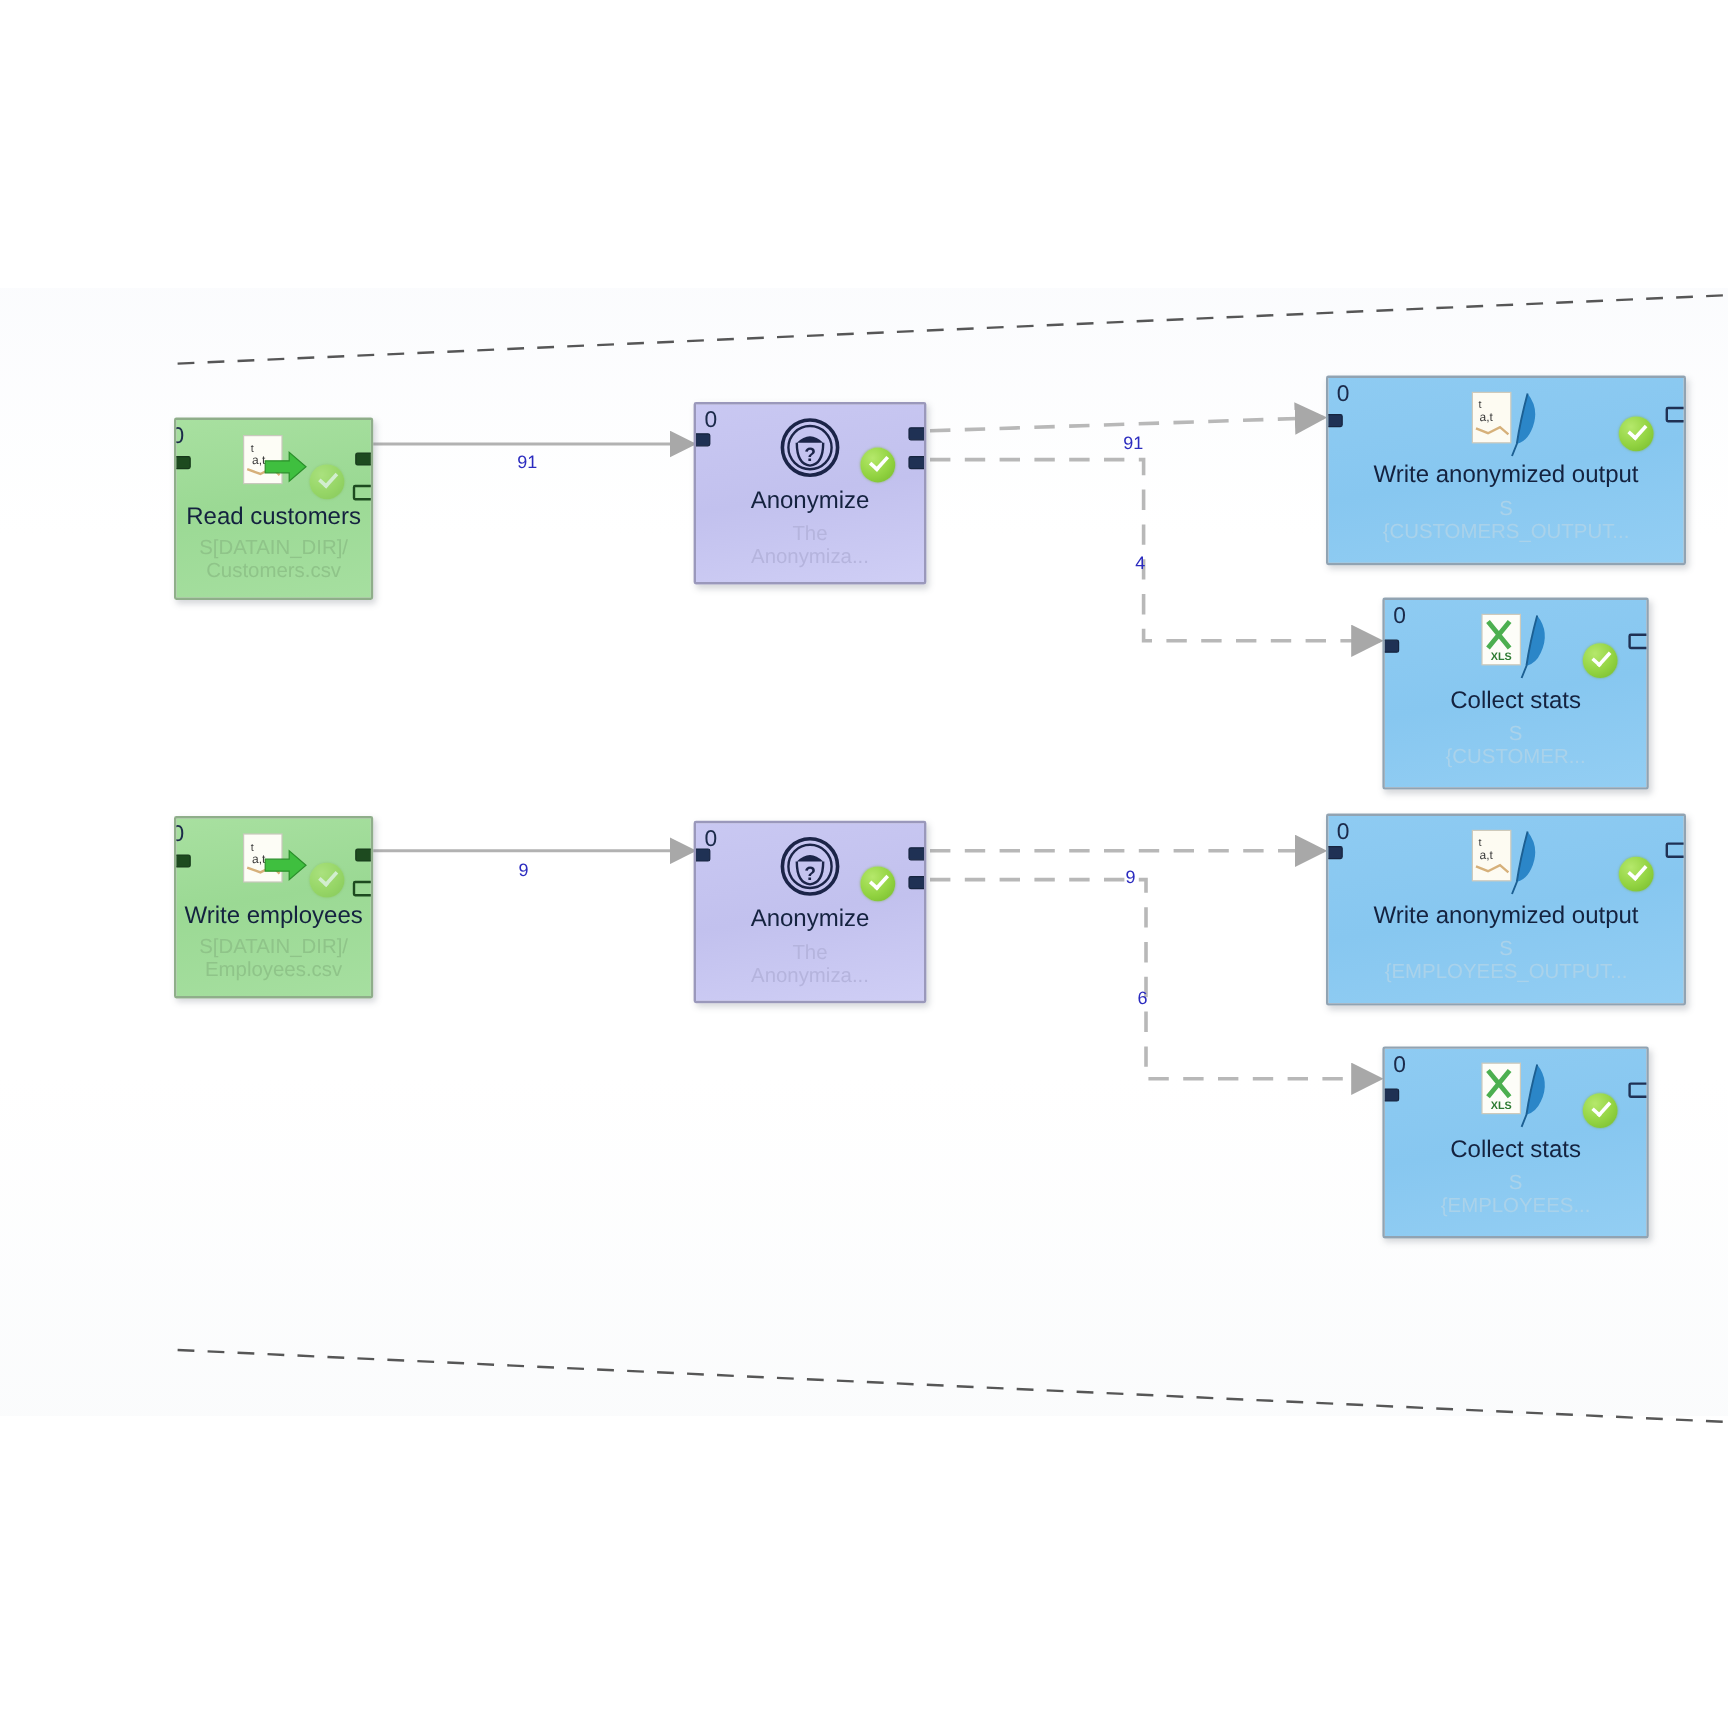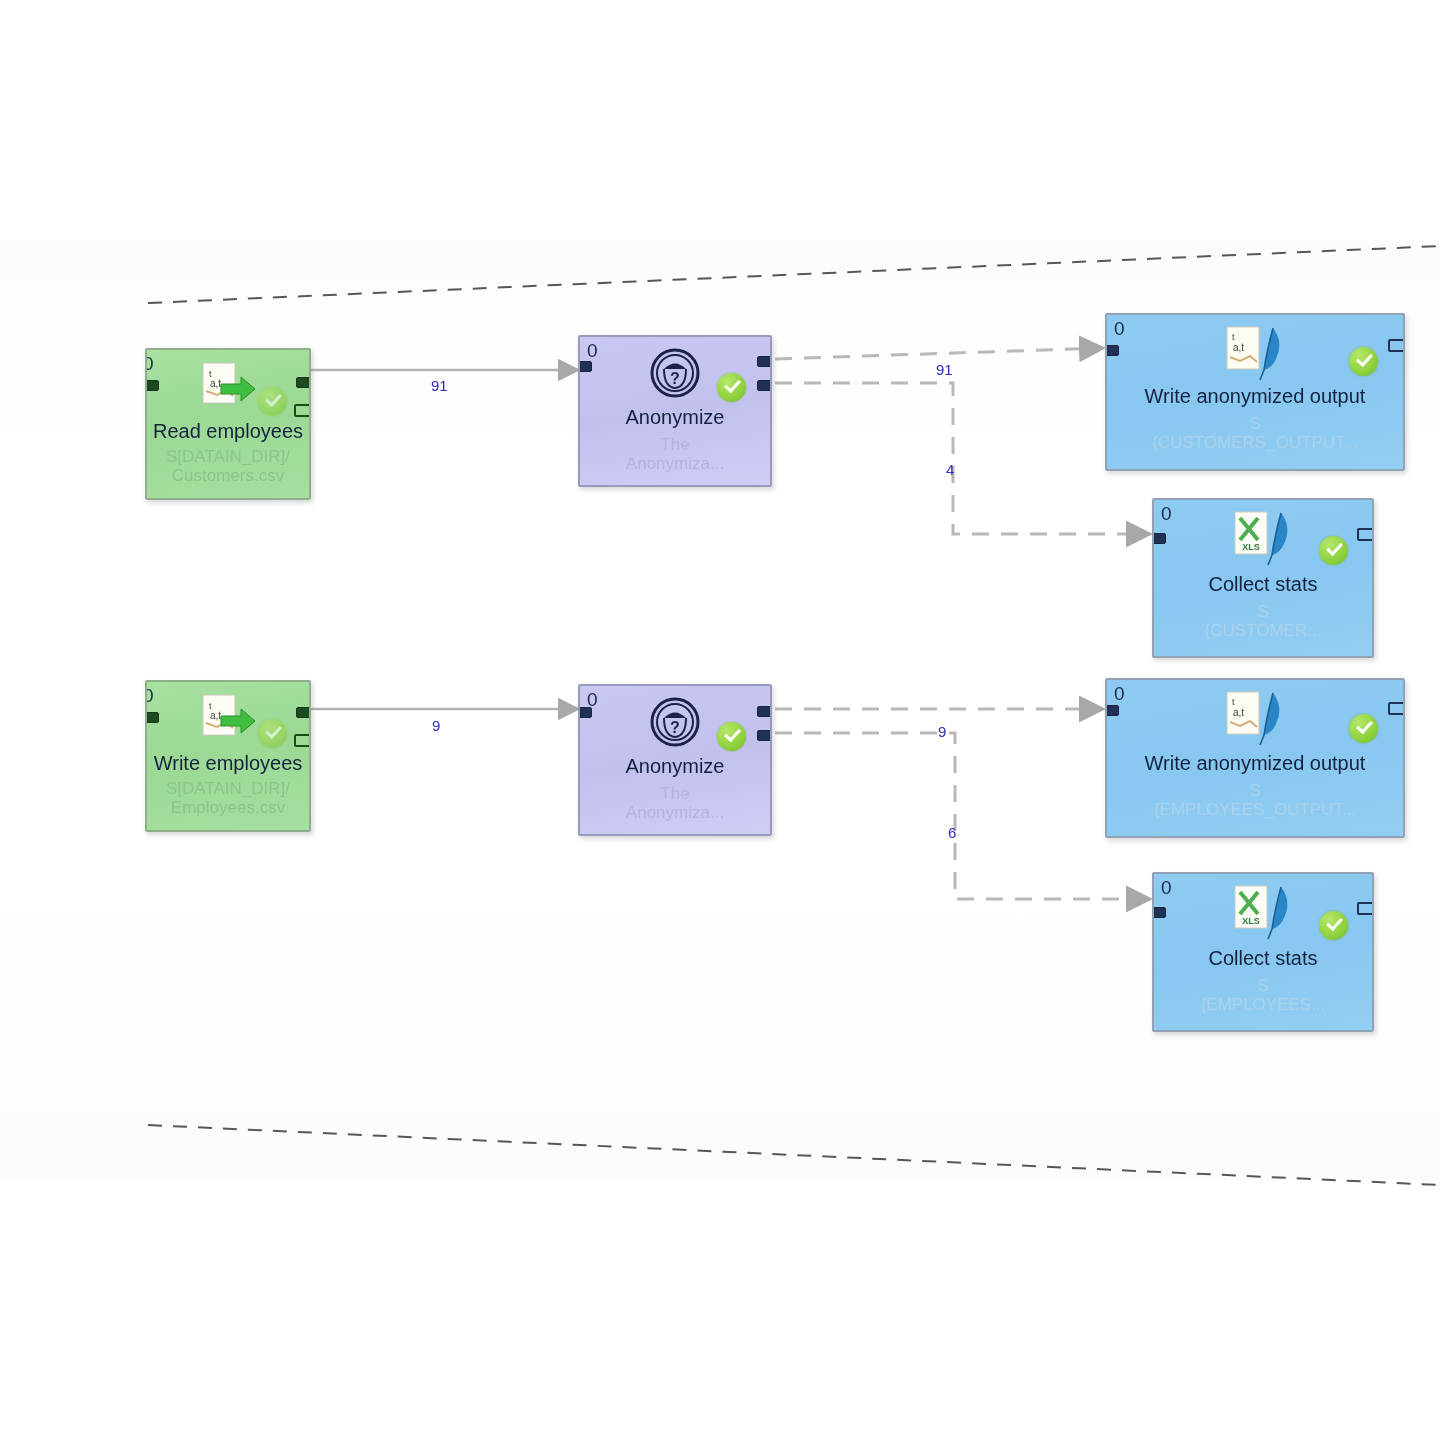--- a/index.html
+++ b/index.html
@@ -156,21 +156,21 @@
         <text x="12" y="17" font-size="9" fill="#3a3a3a" font-family="Liberation Sans, sans-serif">t</text>
         <text x="13" y="27" font-size="10" fill="#3a3a3a" font-family="Liberation Sans, sans-serif">a,t</text>
         <path d="M9 31 L20 35 L30 30 L36 36" stroke="#d6b07a" stroke-width="2" fill="none"></path>
         <path d="M24 24 L44 24 L44 17 L58 29 L44 41 L44 34 L24 34 Z" fill="#3fbf3f" stroke="#2a8f2a" stroke-width="1"></path>
       </svg>
     </div>
     <div class="status-badge badge-green badge-faded" style="right:22px;top:37px;"></div>
     <div class="port in" style="left:-10px;top:30px;"></div>
     <div class="port out-filled" style="right:-9px;top:27px;"></div>
     <div class="port out-open" style="right:-9px;top:54px;"></div>
-    <div class="node-title" style="top:70px;">Read employees</div>
+    <div class="node-title" style="top:70px;">Read customers</div>
     <div class="node-sub" style="top:97px;">S[DATAIN_DIR]/
 Customers.csv</div>
   </div>
 
   <div class="node purple blur-soft" style="left:578px;top:335px;width:194px;height:152px;">
     <div class="port-num">0</div>
     <div class="node-icon" style="top:8px;width:56px;height:56px;">
       <svg viewBox="0 0 56 56" width="56" height="56">
         <circle cx="28" cy="28" r="23" fill="none" stroke="#1b2448" stroke-width="3"></circle>
         <circle cx="28" cy="28" r="18" fill="none" stroke="#1b2448" stroke-width="2"></circle>

